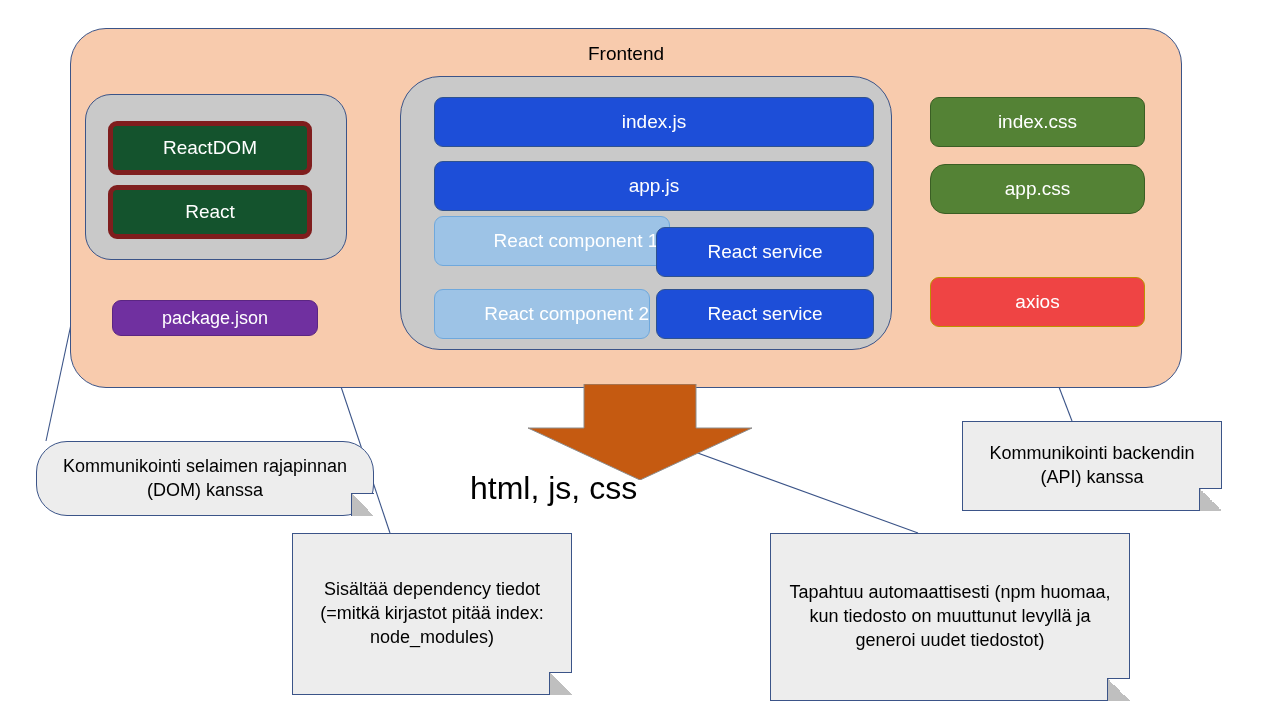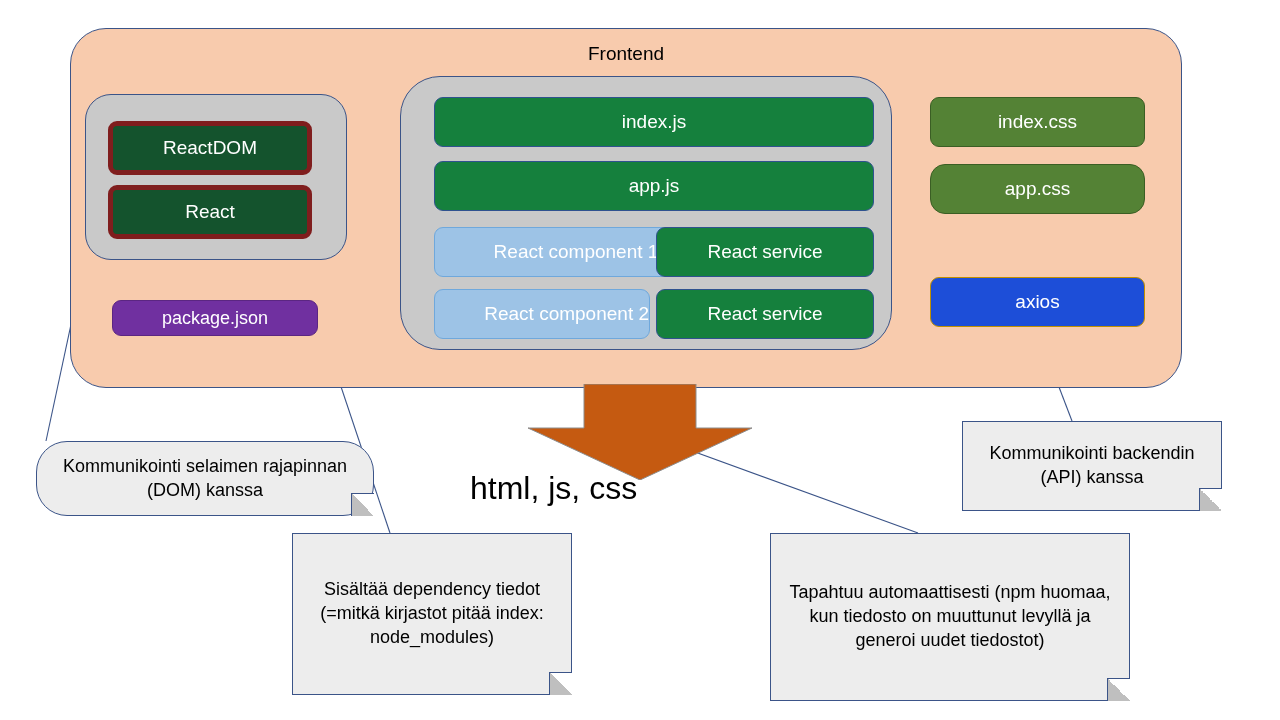--- a/index.html
+++ b/index.html
@@ -33,33 +33,33 @@
   .gray-left{left:85px;top:94px;width:260px;height:164px;}
   .gray-main{left:400px;top:76px;width:490px;height:272px;border-radius:40px;}
 
   
   .node{
     position:absolute;display:flex;align-items:center;justify-content:center;
     border-radius:9px;color:#fff;font-size:19px;text-align:center;
     line-height:1.15;z-index:4;box-sizing:border-box;
   }
   .n-orange{background:#14532d;border:5px solid #7f1d1d;}
-  .n-blue  {background:#15803d;border:1px solid #2F528F;}
+  .n-blue  {background:#1d4ed8;border:1px solid #2F528F;}
   .n-lblue {background:#9DC3E6;border:1px solid #6FA8DC;}
   .n-green {background:#548235;border:1px solid #3B5E24;}
-  .n-gold  {background:#1d4ed8;border:1px solid #BF9000;}
+  .n-gold  {background:#ef4444;border:1px solid #BF9000;}
   .n-purple{background:#7030A0;border:1px solid #5B2682;}
 
   
   .b-reactdom      {left:108px;top:121px;width:204px;height:54px;}
   .b-react         {left:108px;top:185px;width:204px;height:54px;}
   .b-packagejson   {left:112px;top:300px;width:206px;height:36px;font-size:18px;}
   .b-indexjs       {left:434px;top:97px;width:440px;height:50px;}
   .b-appjs         {left:434px;top:161px;width:440px;height:50px;}
-  .b-comp1         {left:434px;top:227px;width:236px;height:50px;padding-left:48px;}
+  .b-comp1         {left:434px;top:216px;width:236px;height:50px;padding-left:48px;}
   .b-comp2         {left:434px;top:289px;width:216px;height:50px;justify-content:flex-end;}
   .b-svc1          {left:656px;top:227px;width:218px;height:50px;}
   .b-svc2          {left:656px;top:289px;width:218px;height:50px;}
   .b-indexcss      {left:930px;top:97px;width:215px;height:50px;}
   .b-appcss        {left:930px;top:164px;width:215px;height:50px;border-radius:15px;}
   .b-axios         {left:930px;top:277px;width:215px;height:50px;}
 
   
   .build-arrow{position:absolute;left:528px;top:384px;width:224px;height:96px;z-index:5;}
   .build-label{

